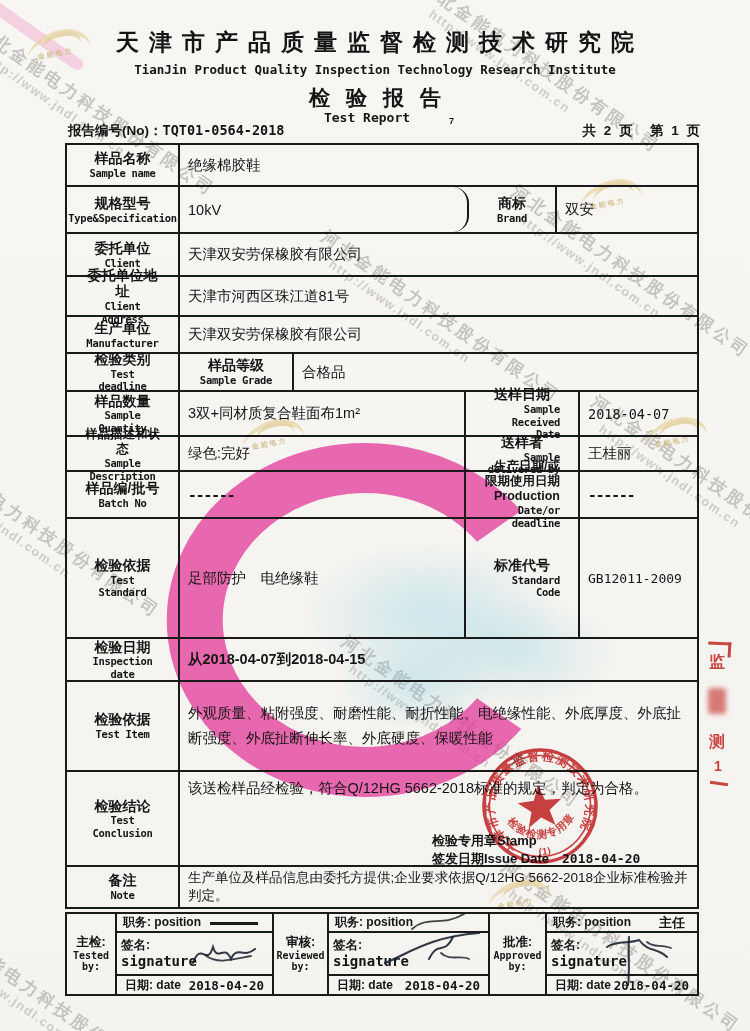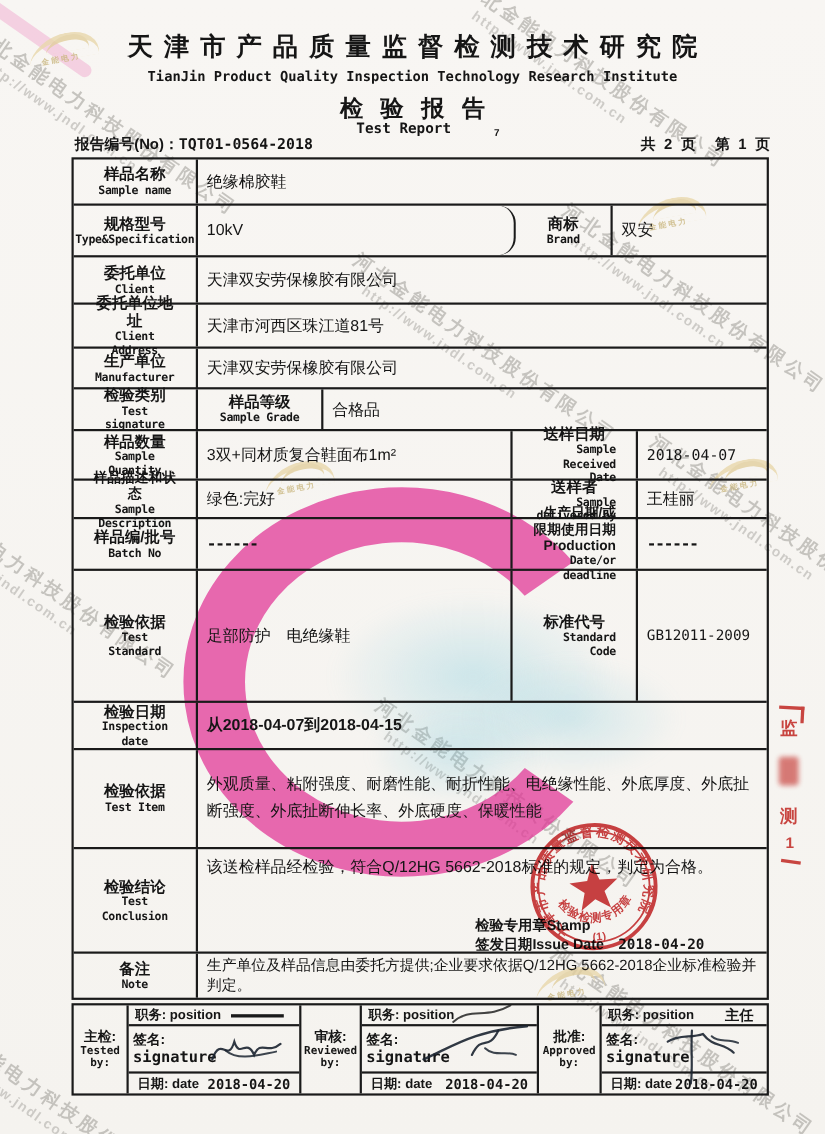--- a/index.html
+++ b/index.html
@@ -229,21 +229,21 @@
         <span class="le">Manufacturer</span>
       </div>
       <div class="cell val">
           <span>天津双安劳保橡胶有限公司</span>
         </div>
     </div>
 
     <div class="row h38">
       <div class="cell lab">
         <span class="lc">检验类别</span>
-        <span class="le">Test signature</span>
+        <span class="le">Test deadline</span>
       </div>
       <div class="cell lab l3">
         <span class="lc">样品等级</span>
         <span class="le">Sample Grade</span>
       </div>
       <div class="cell val">
           <span>合格品</span>
         </div>
     </div>
 

